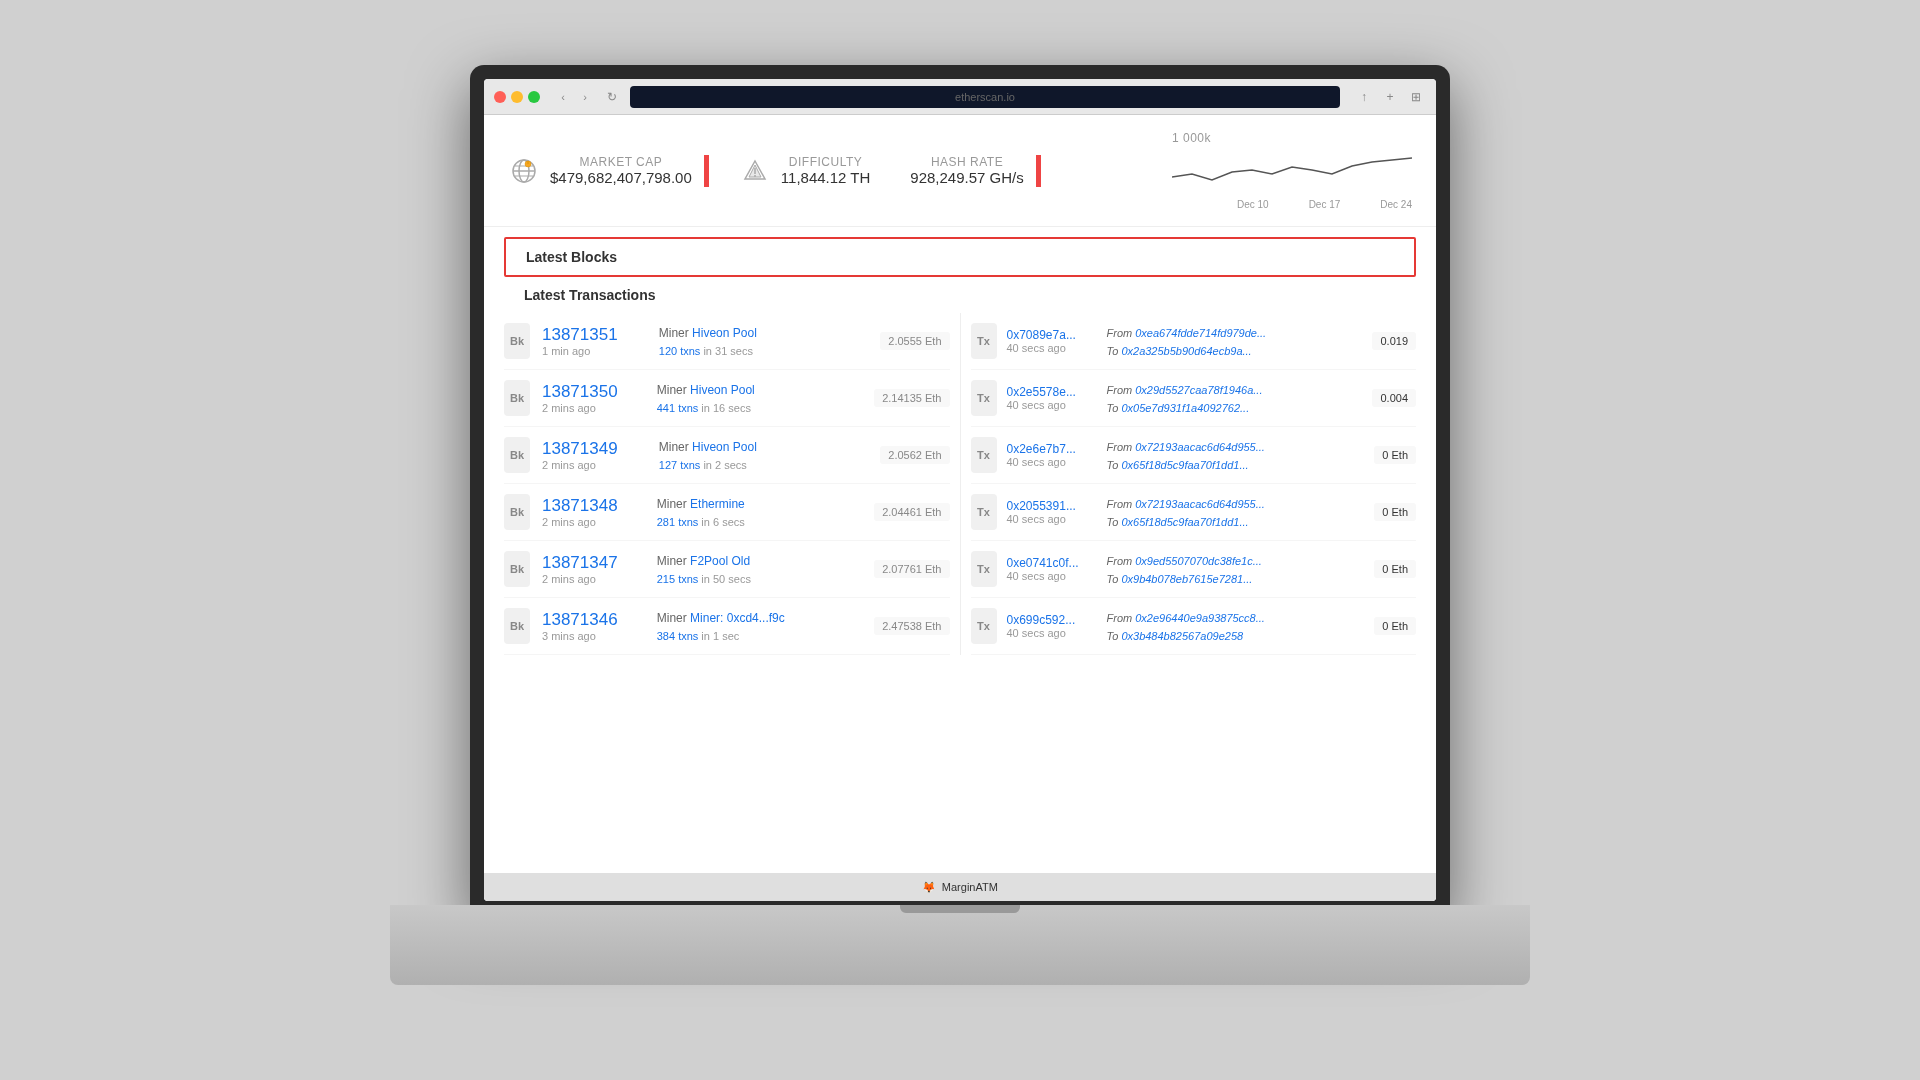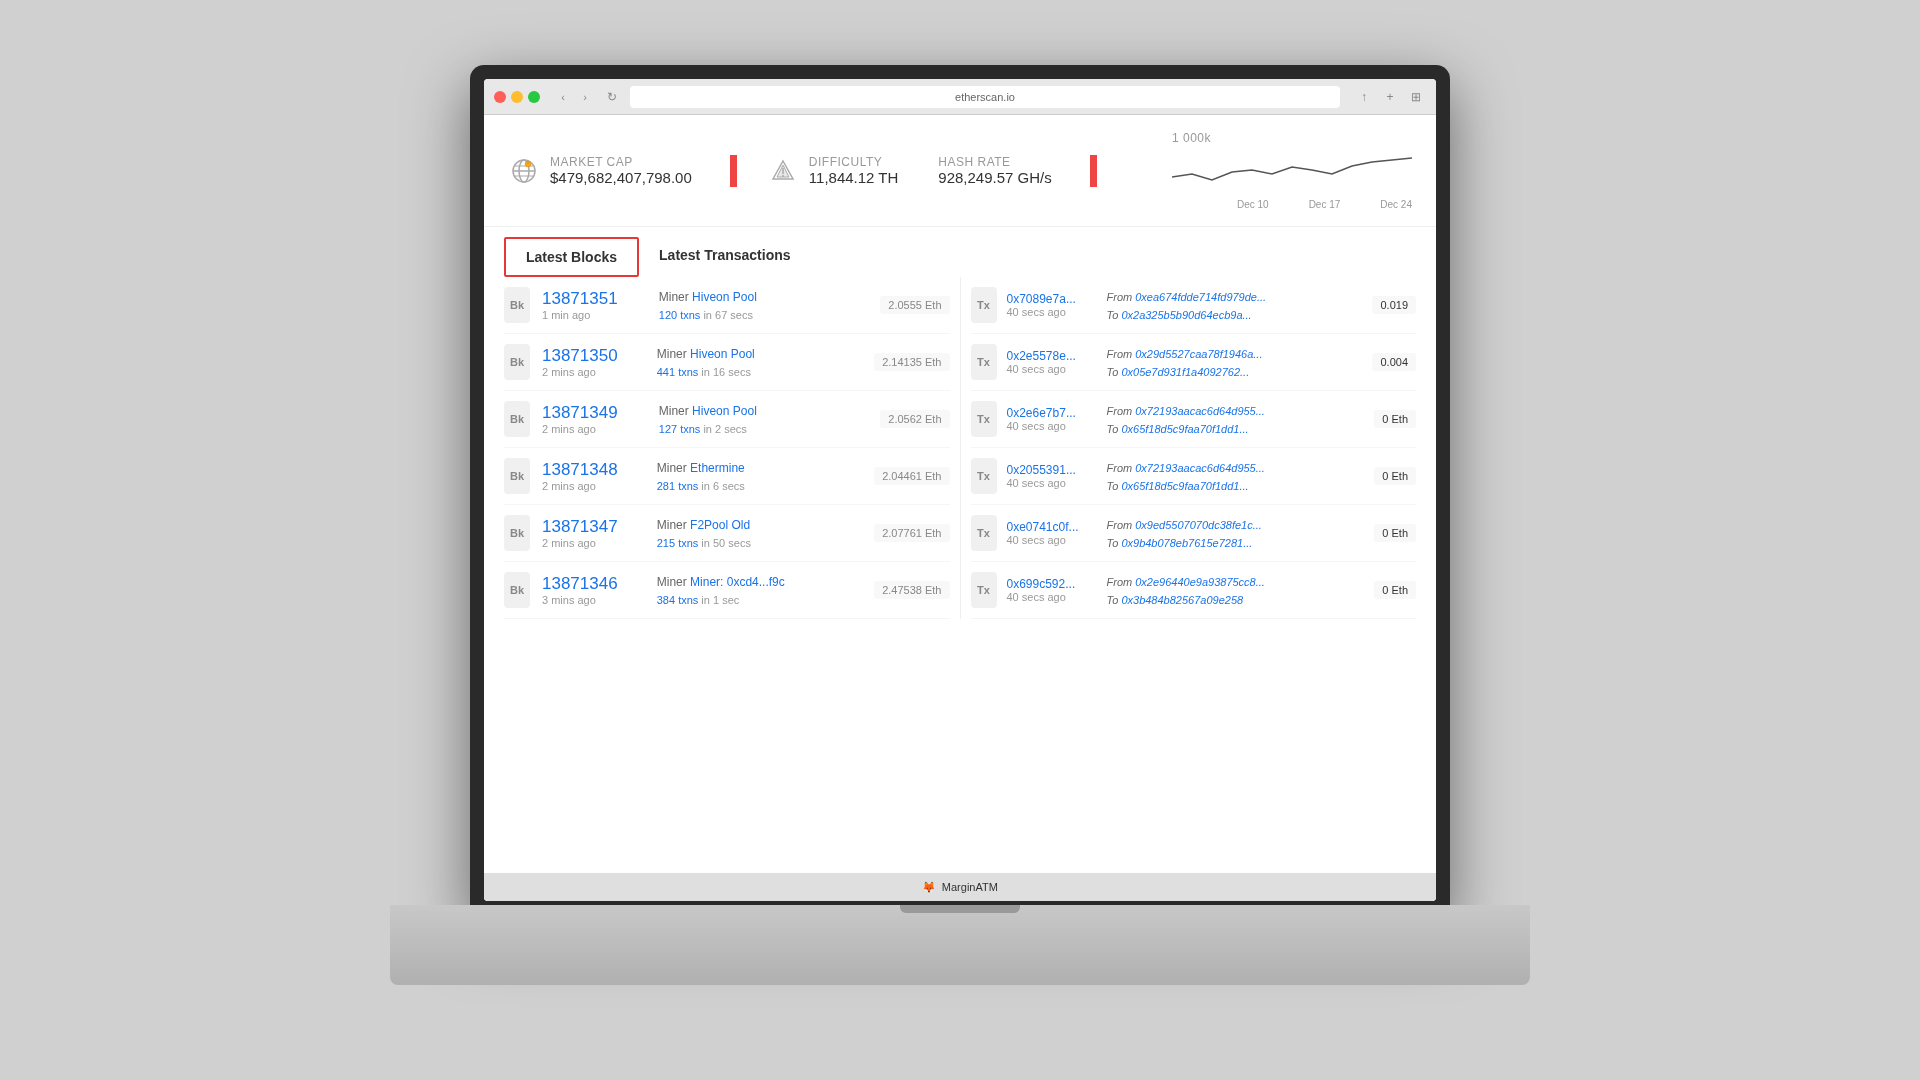--- a/index.html
+++ b/index.html
@@ -111,21 +111,21 @@
       display: flex;
       align-items: center;
       justify-content: center;
       color: #888;
       font-size: 12px;
     }
 
     .address-bar {
       flex: 1;
       height: 22px;
-      background: #ffffff;
+      background: #0f172a;
       border-radius: 4px;
       display: flex;
       align-items: center;
       justify-content: center;
       font-size: 11px;
       color: #666;
     }
 
     .browser-actions {
       display: flex;
@@ -147,23 +147,24 @@
       padding: 16px 24px;
       border-bottom: 1px solid #eee;
       background: white;
       gap: 0;
     }
 
     .stat-item {
       display: flex;
       align-items: center;
       gap: 10px;
-      padding-right: 38px;
-      border-right: 7px solid #ef4444;
+      padding-right: 12px;
+      border-right: 5px solid #ef4444;
       margin-right: 30px;
+      text-align: center;
     }
 
     .stat-item:last-child {
       border-right: none;
     }
 
     .stat-icon {
       width: 32px;
       height: 32px;
       display: flex;
@@ -215,20 +216,21 @@
       color: #999;
       margin-top: 2px;
     }
 
     
     .tab-bar {
       display: flex;
       padding: 0 20px;
       background: white;
       margin-top: 10px;
+      flex-direction: column;
     }
 
     .tab-item {
       padding: 10px 20px;
       font-size: 14px;
       font-weight: 600;
       color: #333;
       cursor: pointer;
       position: relative;
     }
@@ -483,21 +485,21 @@
           <div class="blocks-column">
 
             <div class="block-row">
               <div class="bk-badge">Bk</div>
               <div class="block-info">
                 <div class="block-number">13871351</div>
                 <div class="block-time">1 min ago</div>
               </div>
               <div class="block-miner">
                 <div><span class="miner-label">Miner </span><span class="miner-link">Hiveon Pool</span></div>
-                <div><span class="txn-info">120 txns</span><span class="txn-time-info"> in 67 secs</span></div>
+                <div><span class="txn-info">120 txns</span><span class="txn-time-info"> in 31 secs</span></div>
               </div>
               <div class="block-reward">2.0555 Eth</div>
             </div>
 
             <div class="block-row">
               <div class="bk-badge">Bk</div>
               <div class="block-info">
                 <div class="block-number">13871350</div>
                 <div class="block-time">2 mins ago</div>
               </div>

